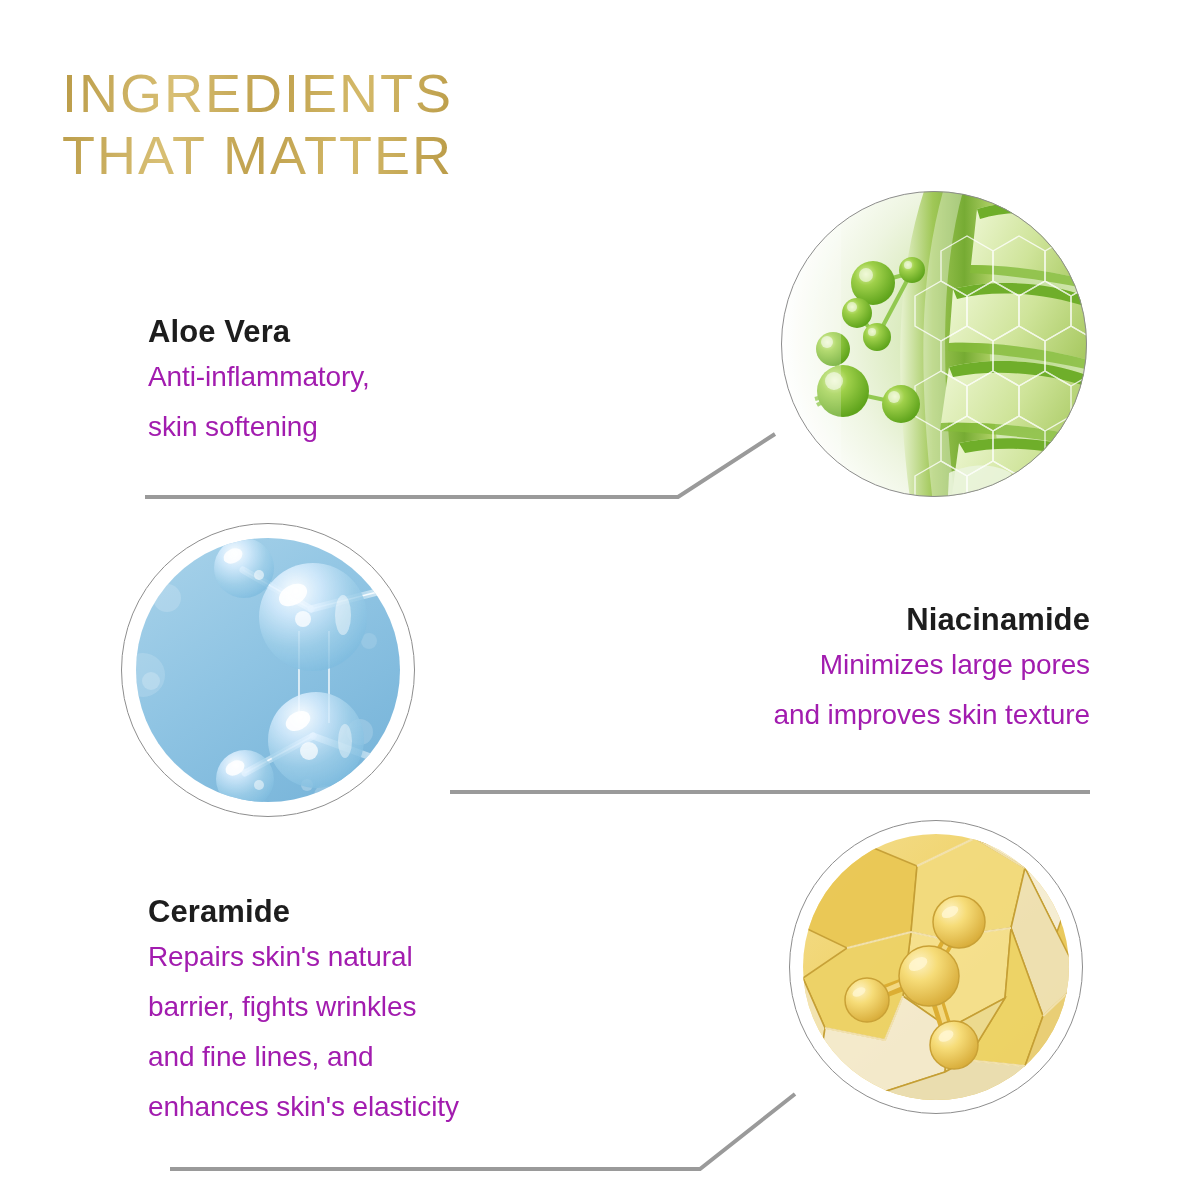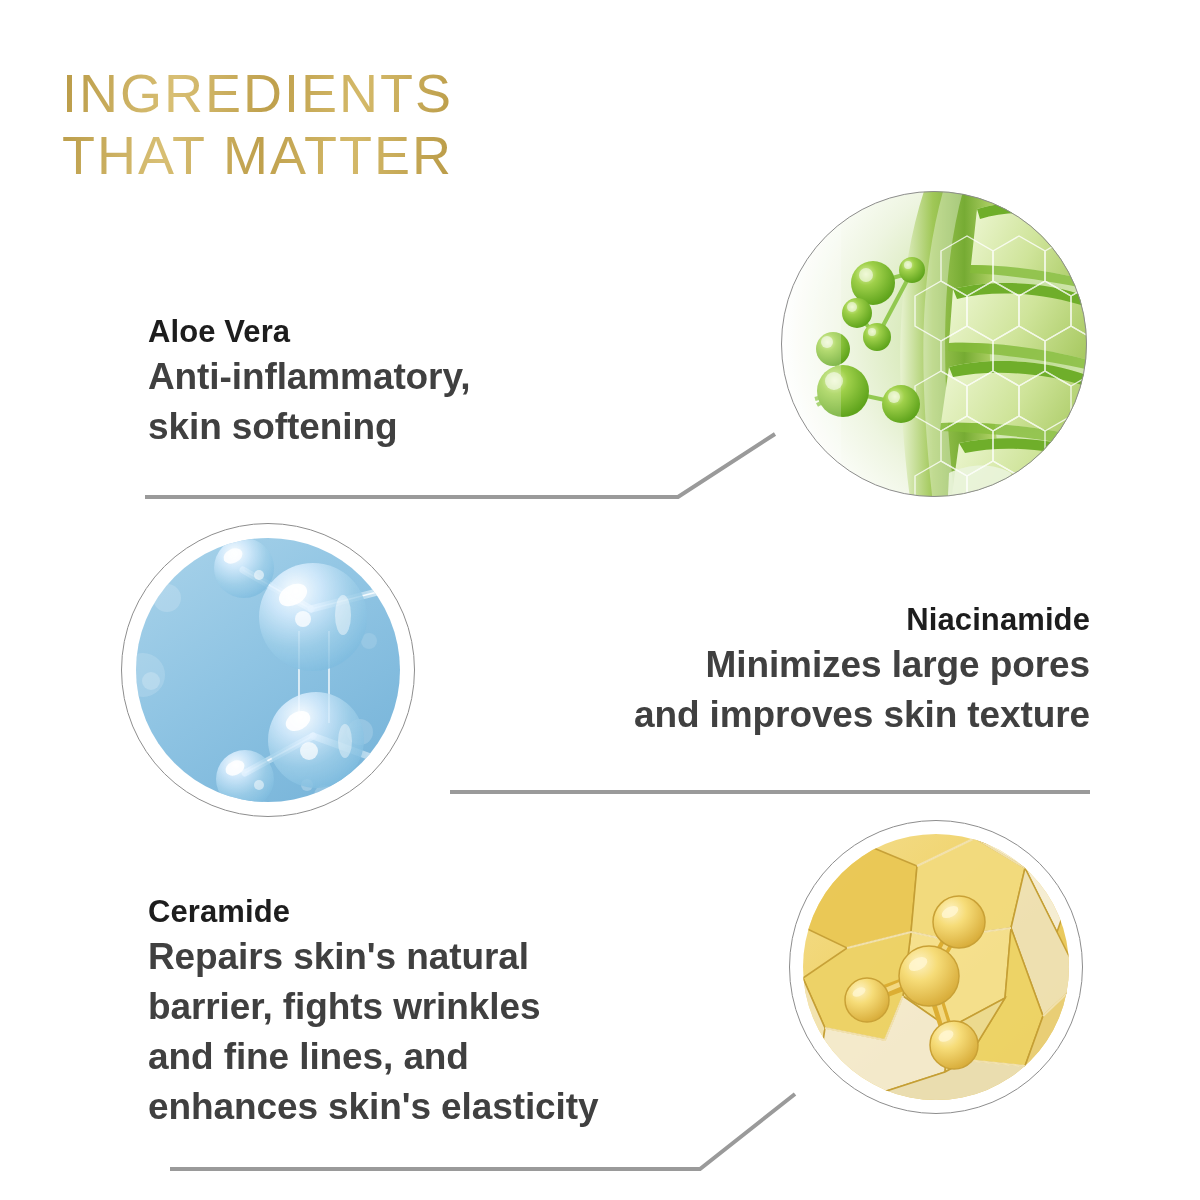--- a/index.html
+++ b/index.html
@@ -42,24 +42,24 @@
   
   .block { position: absolute; margin-top: 34px; }
   .block .name {
     font-weight: bold;
     font-size: 31px;
     line-height: 40px;
     color: #1d1d1d;
     letter-spacing: 0.1px;
   }
   .block .desc {
-    font-weight: 700;
-    font-size: 37px;
+    font-weight: 400;
+    font-size: 28px;
     line-height: 50px;
-    color: #404040;
+    color: #a21caf;
     letter-spacing: -0.1px;
     white-space: pre-line;
   }
 
   #block-aloe { left: 148px; top: 278px; text-align: left; }
   #block-niacinamide { right: 110px; top: 566px; text-align: right; }
   #block-ceramide { left: 148px; top: 858px; text-align: left; }
 
   
   .connector { position: absolute; left: 0; top: 0; width: 1200px; height: 1200px; pointer-events: none; }

